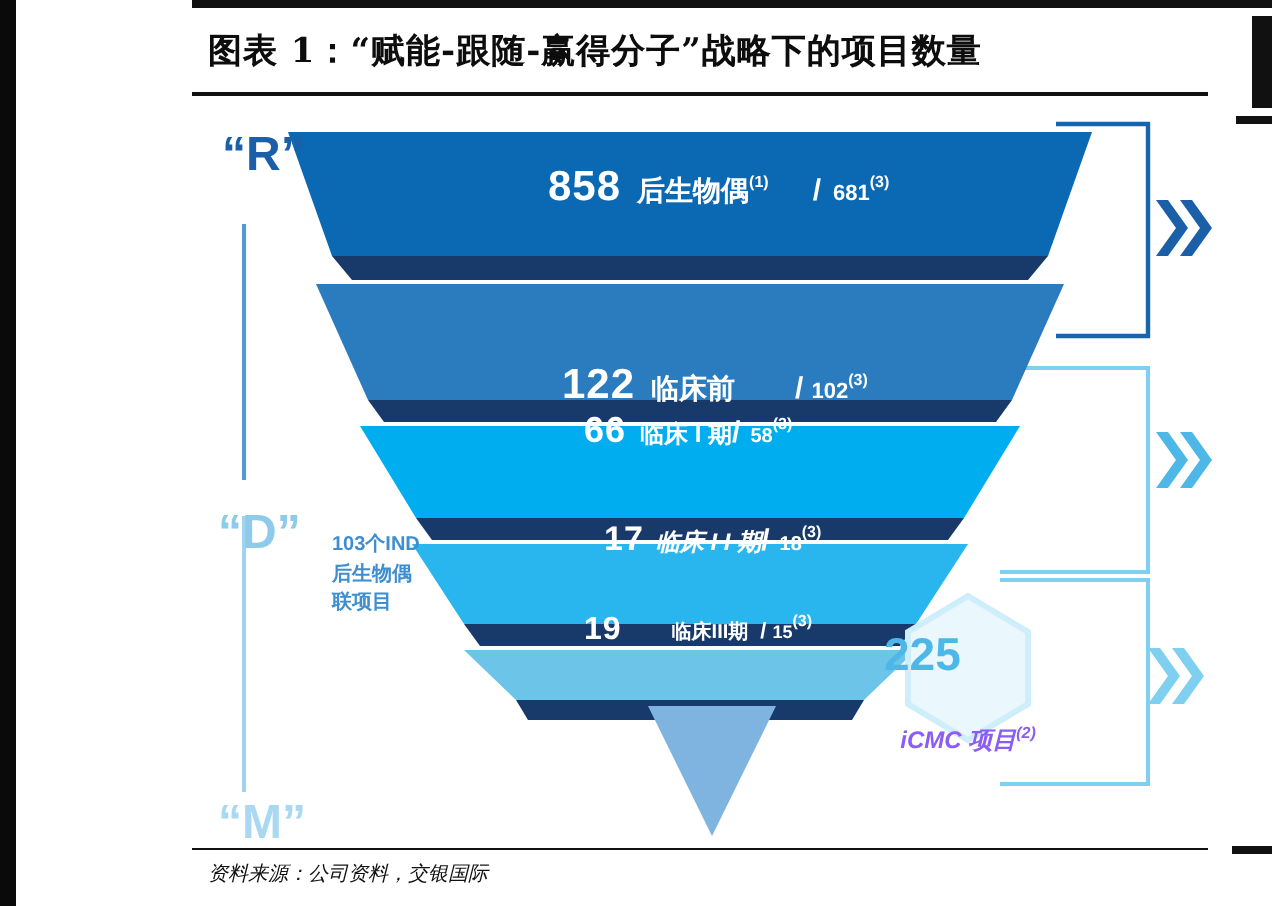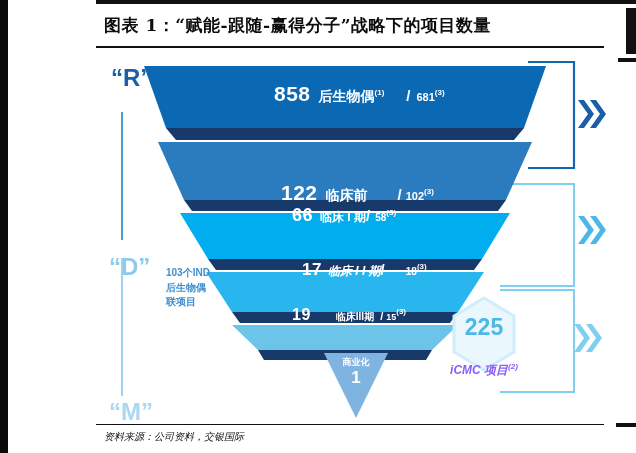--- a/index.html
+++ b/index.html
@@ -65,21 +65,21 @@
   .t3{left:196px;top:156px;}
   .t3 .big{font-size:18px;}
   .t3 .name{font-size:12px;margin-left:7px;}
   .t3 .slash{margin-left:0px;}
   .t3 .alt{font-size:10px;margin-left:5px;}
 
   .t4{left:206px;top:211px;}
   .t4 .big{font-size:17px;}
   .t4 .name{font-size:12px;margin-left:6px;font-style:italic;}
   .t4 .slash{margin-left:0px;}
-  .t4 .alt{font-size:10px;margin-left:21px;}
+  .t4 .alt{font-size:10px;margin-left:5px;}
 
   .t5{left:196px;top:257px;}
   .t5 .big{font-size:16px;}
   .t5 .name{font-size:10px;margin-left:5px;padding-left:20px;}
   .t5 .slash{font-size:11px;margin-left:6px;}
   .t5 .alt{font-size:9px;margin-left:3px;}
 
   .t6{position:absolute;left:231px;top:308px;width:58px;text-align:center;color:#fff;}
   .t6 .cap{font-size:9px;font-weight:bold;display:block;line-height:1.1;}
   .t6 .num{font-size:17px;font-weight:bold;display:block;line-height:1.2;}
@@ -94,21 +94,21 @@
   .stage-m{left:13px;top:350px;color:#a9d9f2;}
 
   
   .ind-note{
     position:absolute;left:70px;top:216px;width:66px;
     font-size:10px;font-weight:bold;color:#3f8fd0;line-height:1.45;
   }
 
   
   .icmc-num{
-    position:absolute;left:346px;top:264px;width:84px;text-align:center;
+    position:absolute;left:346px;top:264px;width:84px;text-align:left;
     font-size:23px;font-weight:bold;color:#4db8e8;
   }
   .icmc-cap{
     position:absolute;left:330px;top:312px;width:116px;text-align:center;
     font-size:12px;font-weight:bold;font-style:italic;color:#8b5cf6;white-space:nowrap;
   }
 </style>
 </head>
 <body>
 
@@ -190,24 +190,20 @@
     </div>
 
     <div class="tier-label t4">
       <span class="big">17</span><span class="name">临床 I I 期</span><span class="slash">/</span><span class="alt">18</span><span class="sup">(3)</span>
     </div>
 
     <div class="tier-label t5">
       <span class="big">19</span><span class="name">临床III期</span><span class="slash">/</span><span class="alt">15</span><span class="sup">(3)</span>
     </div>
 
-    <div class="t6">
-      <span class="cap">商业化</span>
-      <span class="num">1</span>
-    </div>
 
     <div class="icmc-num">225</div>
     <div class="icmc-cap">
       <span>iCMC 项目</span><span class="sup">(2)</span>
     </div>
 
   </div>
 
   <div class="footer-rule"></div>
   <div class="footer-note">资料来源：公司资料，交银国际</div>

